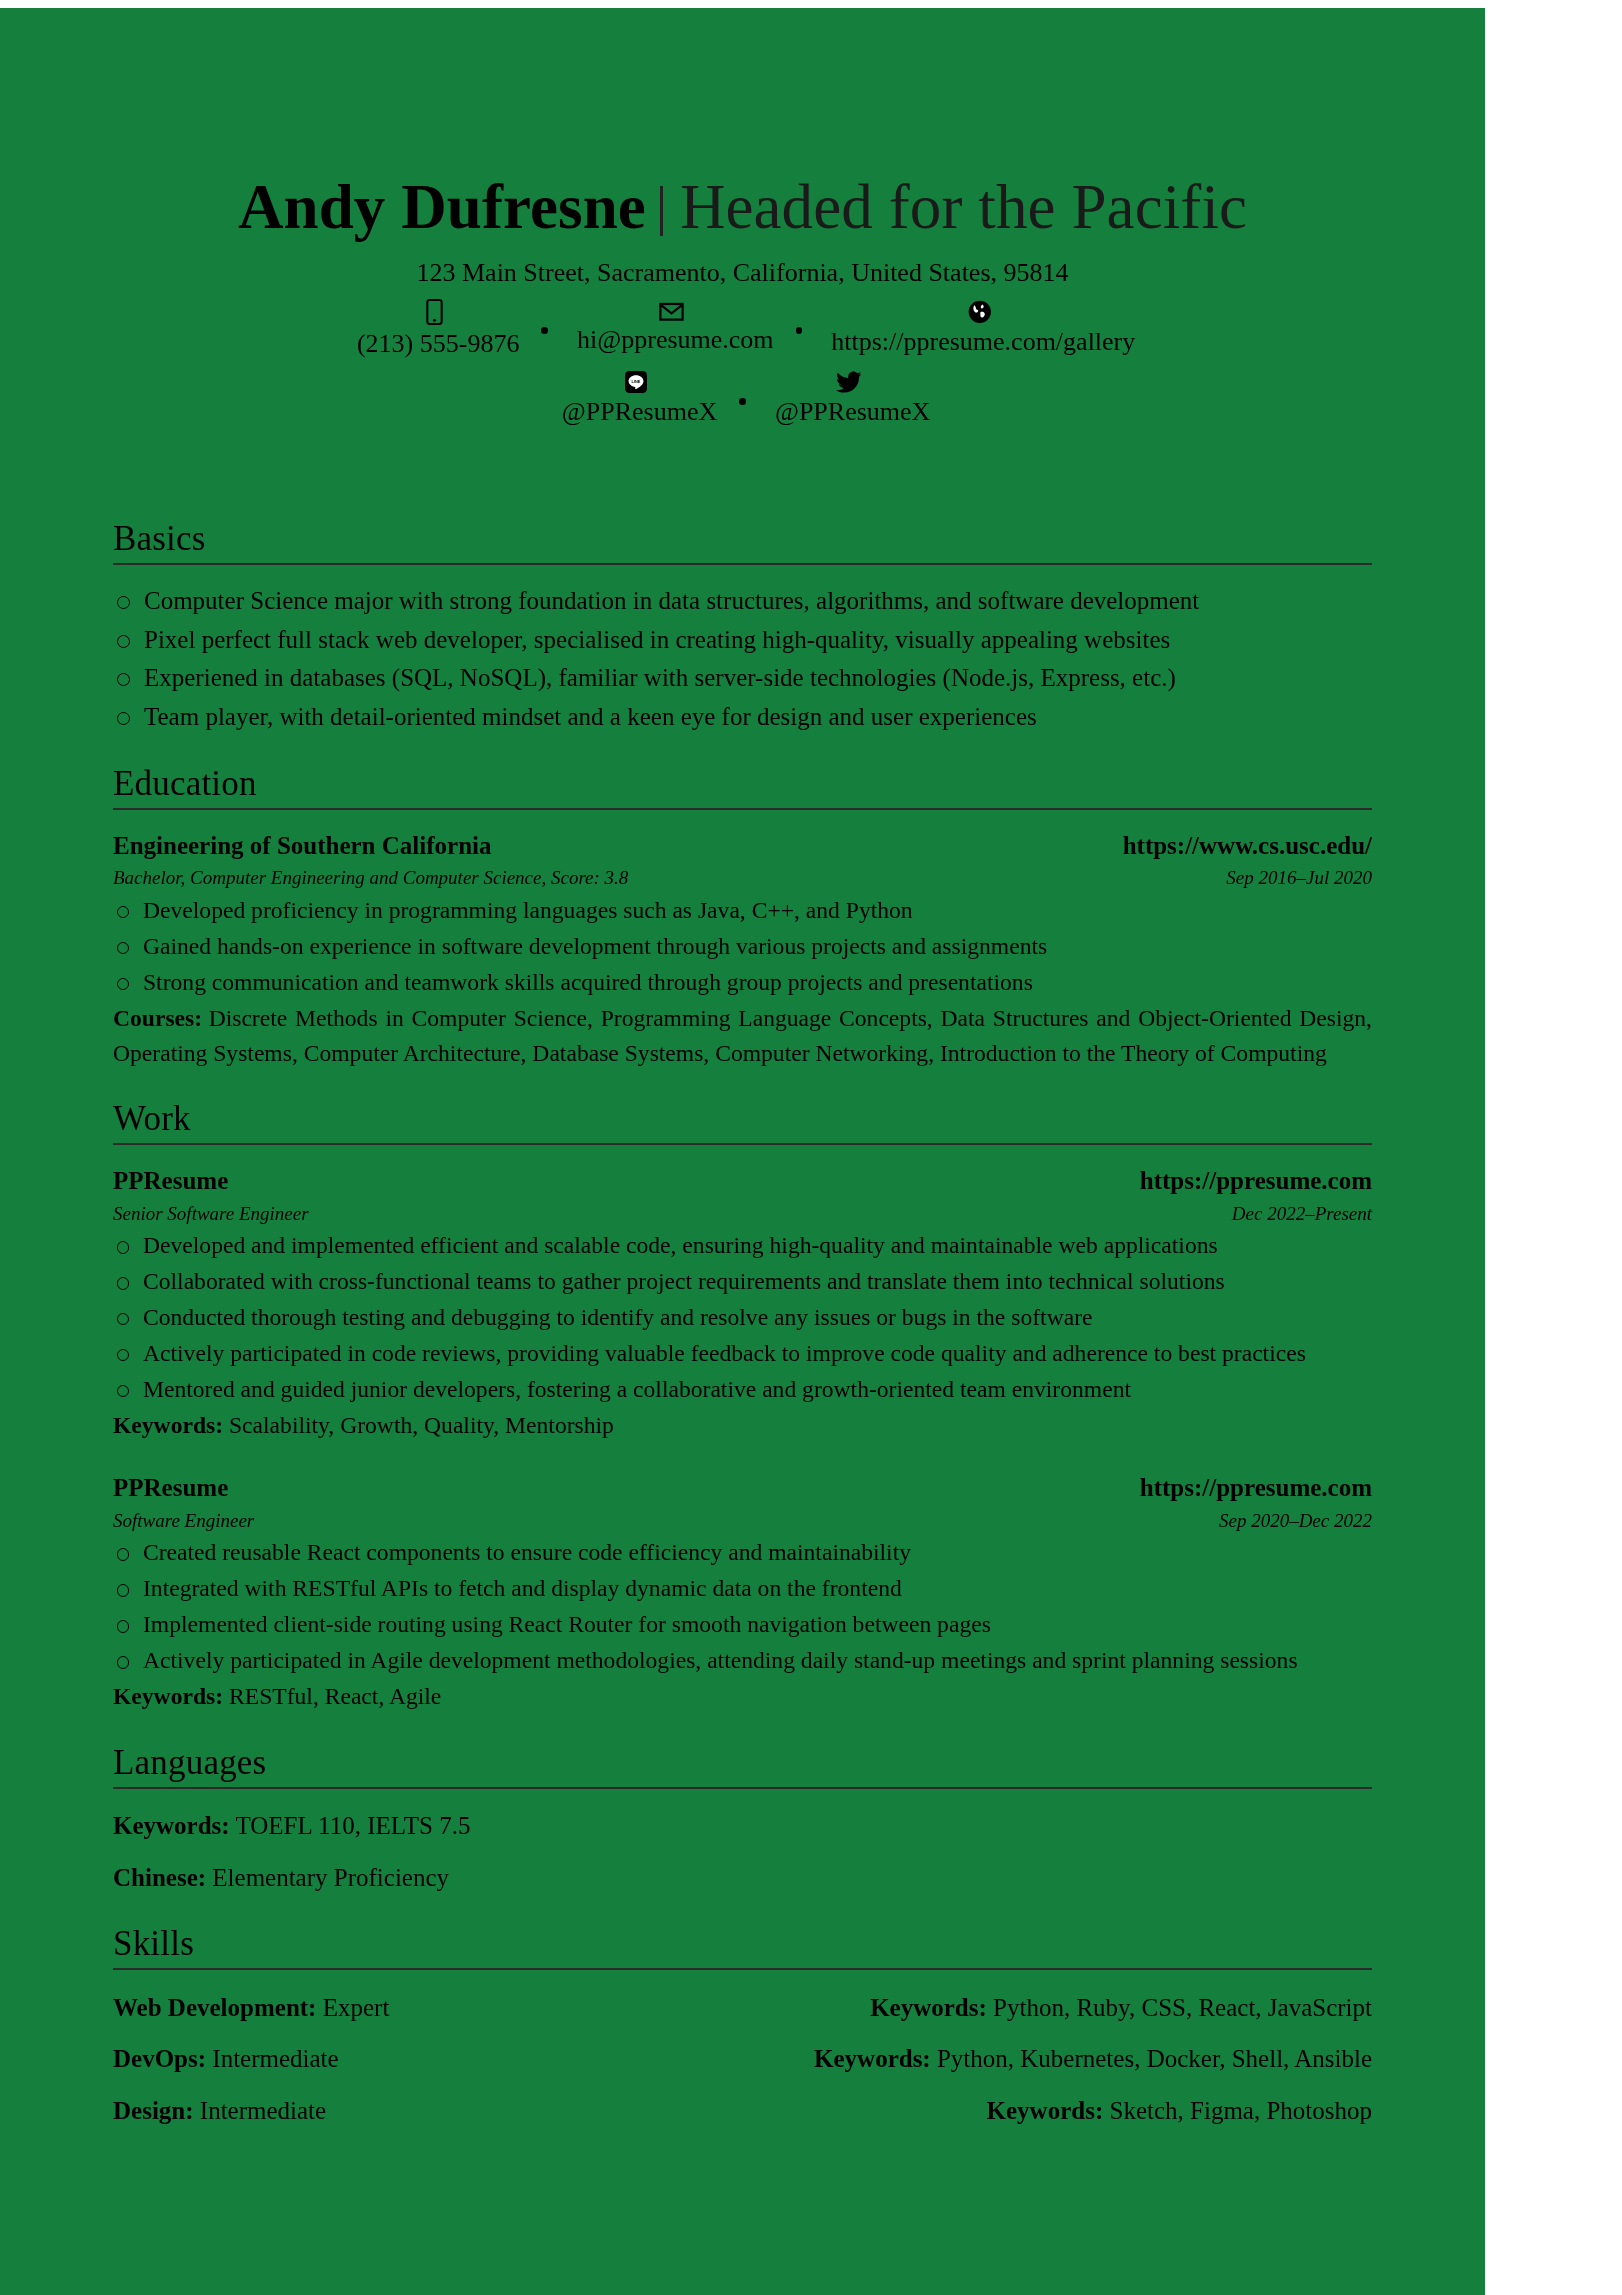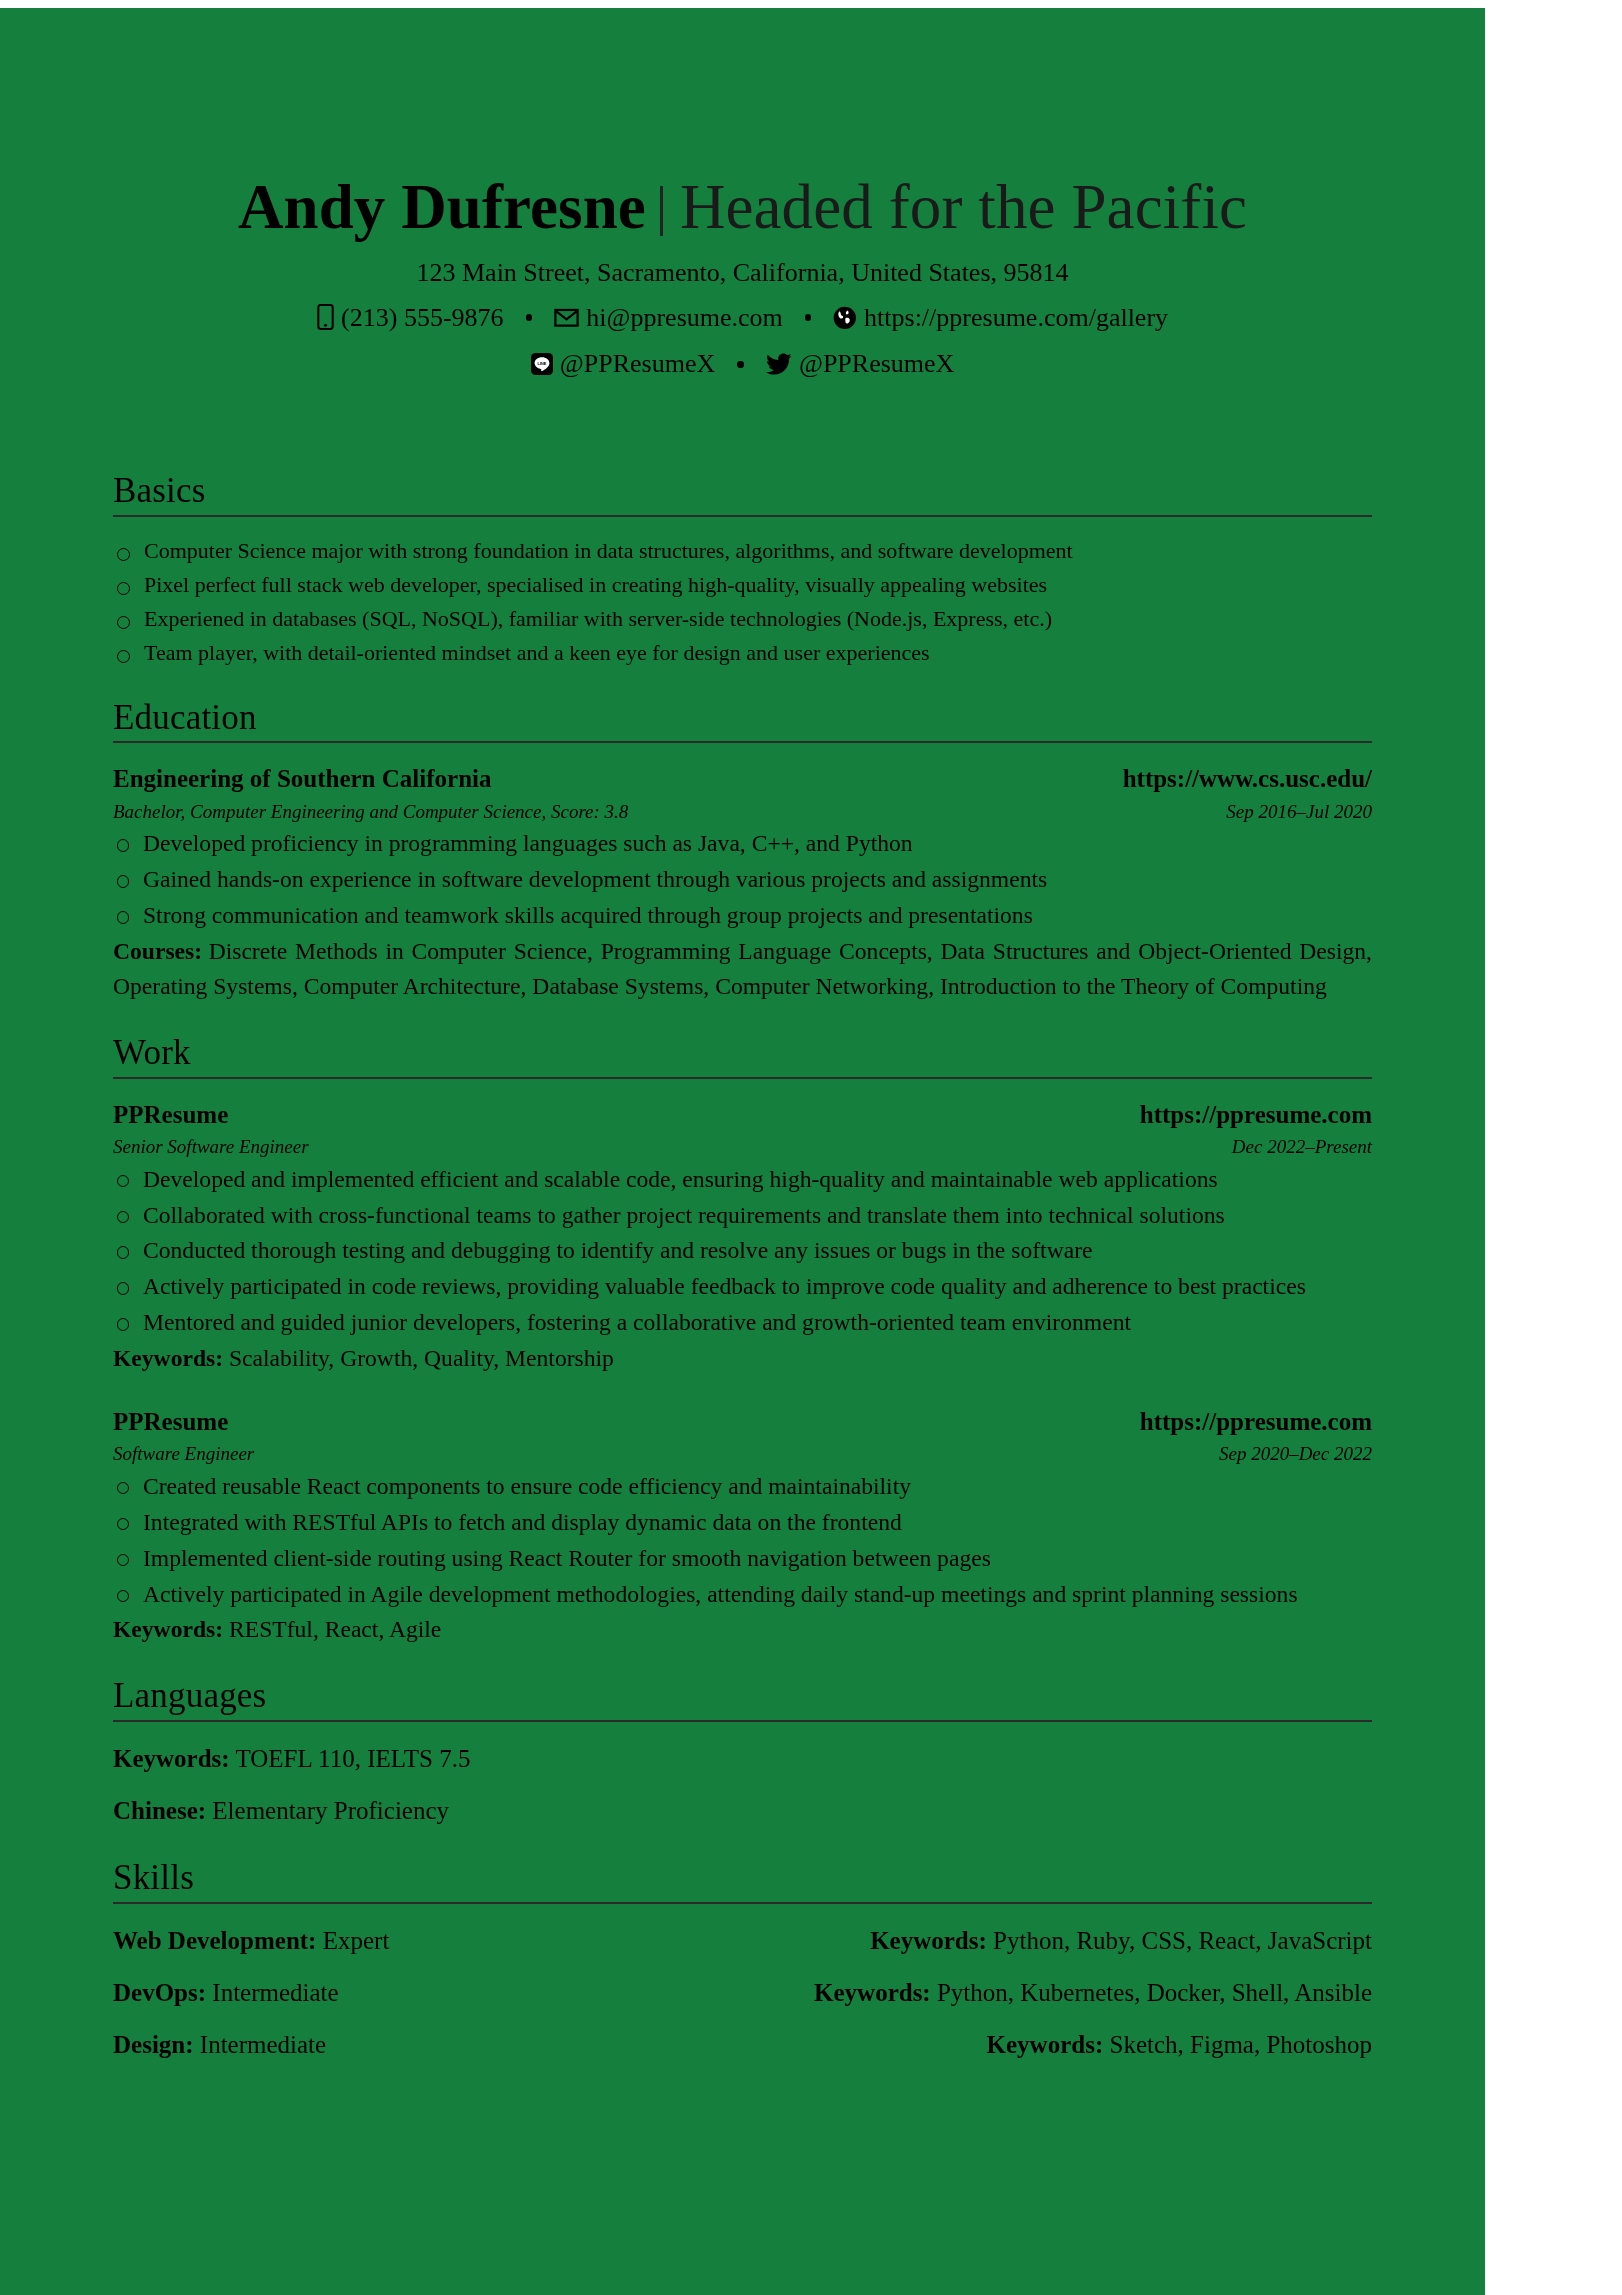--- a/index.html
+++ b/index.html
@@ -66,20 +66,21 @@
     display: flex;
     justify-content: center;
     align-items: center;
     flex-wrap: nowrap;
     gap: 0;
   }
   .contact-item {
     display: inline-flex;
     align-items: center;
     white-space: nowrap;
+    flex-direction: column;
   }
   .contact-item .ci-text { margin-left: 7.2px; }
   .dot-sep {
     display: inline-block;
     width: 6.5px;
     height: 6.5px;
     border-radius: 50%;
     background: #000;
     margin: 0 22px;
     flex: none;
@@ -110,21 +111,21 @@
     width: 100%;
   }
 
   .section-body { margin-top: 17px; }
 
   
   ul.bullets { list-style: none; }
   ul.bullets li {
     position: relative;
     padding-left: 31px;
-    font-size: 22px;
+    font-size: 25px;
     line-height: 1.54;
   }
   ul.bullets li::before {
     content: "";
     position: absolute;
     left: 3.9px;
     top: 14.4px;
     width: 11px;
     height: 11px;
     border: 1.6px solid #000;

